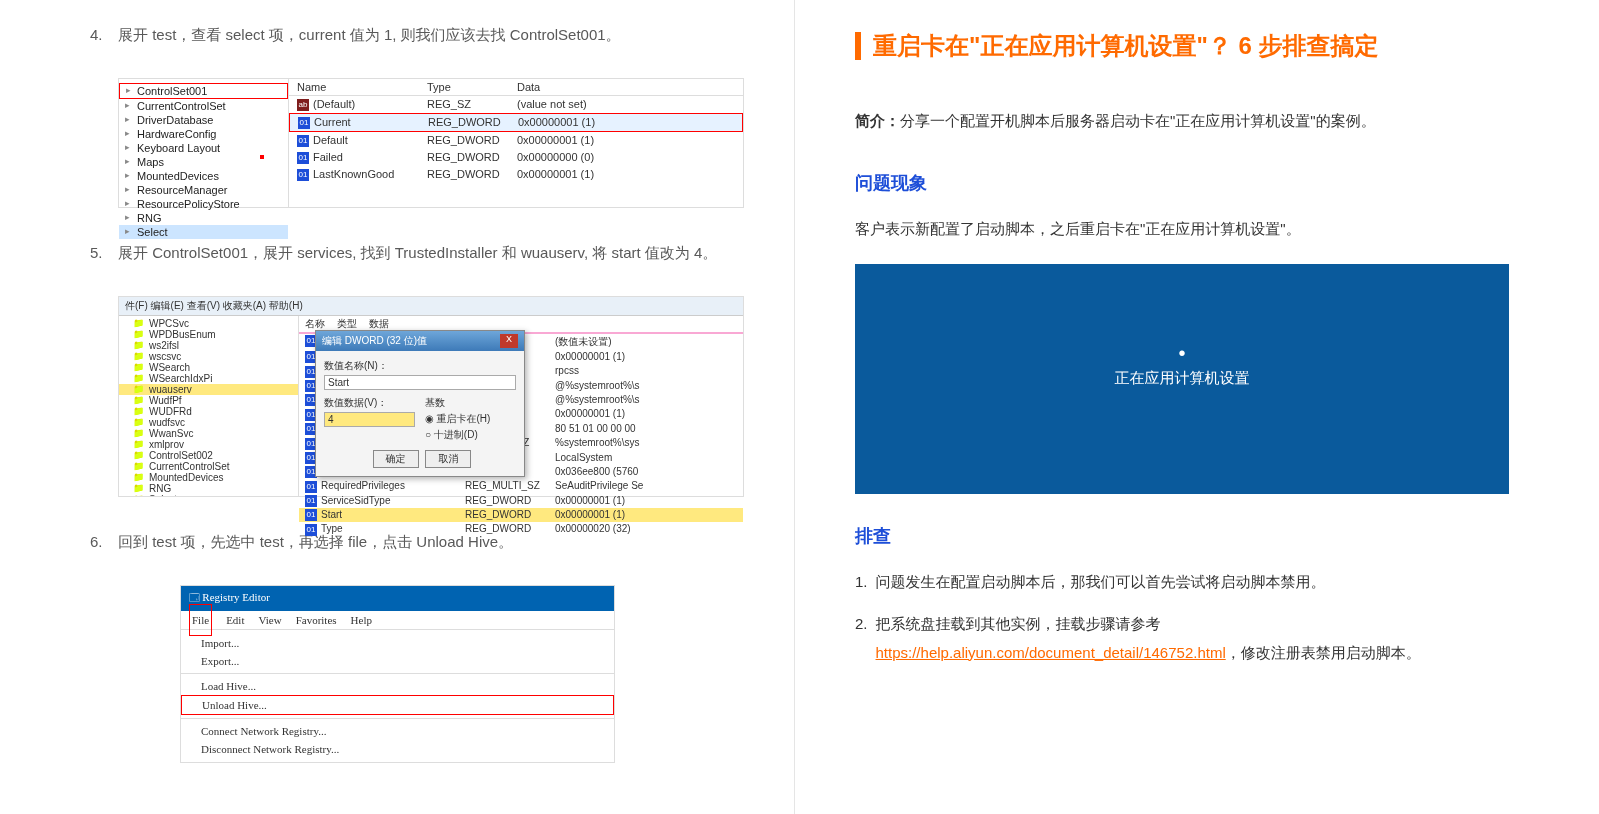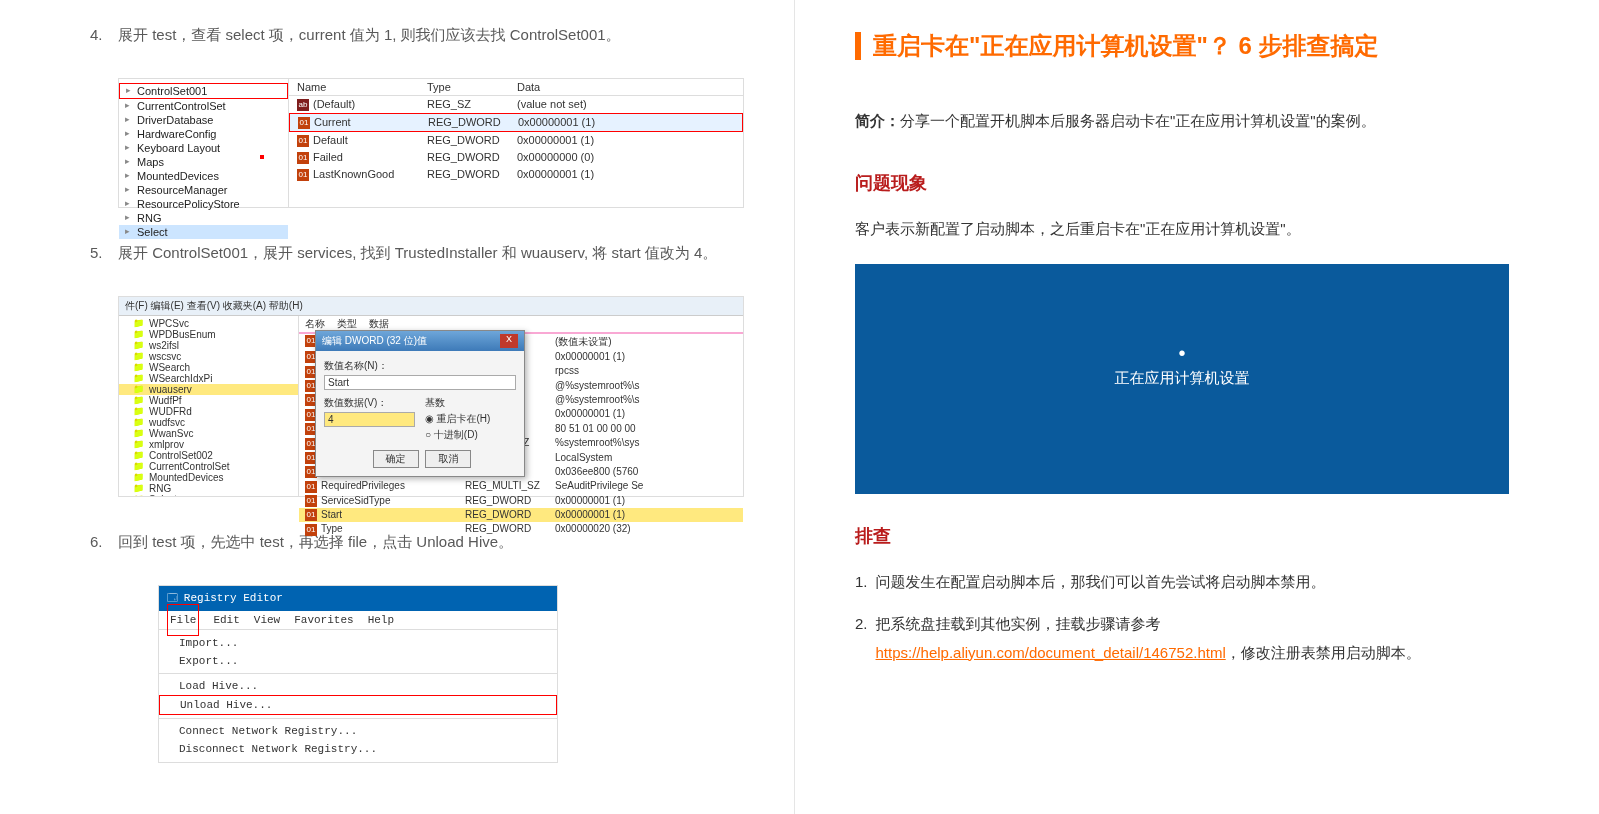--- a/index.html
+++ b/index.html
@@ -19,21 +19,21 @@
 .tree-item.hl{background:#fff;border:1px solid red;padding-left:17px}
 .tree-item.sel{background:#cce5ff}
 .reg-table{flex:1}
 .reg-head{display:flex;border-bottom:1px solid #ddd;background:#fff;font-size:11px}
 .reg-head>div,.reg-row>div{padding:2px 8px}
 .reg-head .c1,.reg-row .c1{width:130px}
 .reg-head .c2,.reg-row .c2{width:90px}
 .reg-head .c3,.reg-row .c3{flex:1}
 .reg-row{display:flex;font-size:11px}
 .reg-row.hl{border:1px solid red;background:#e6f2ff}
-.reg-icon{display:inline-block;width:12px;height:12px;background:#c2410c;margin-right:4px;vertical-align:middle;font-size:8px;text-align:center;color:#fff;line-height:12px}
+.reg-icon{display:inline-block;width:12px;height:12px;background:#1d4ed8;margin-right:4px;vertical-align:middle;font-size:8px;text-align:center;color:#fff;line-height:12px}
 .reg-icon.str{background:#7f1d1d}
 .red-dot{position:absolute;width:4px;height:4px;background:red;top:155px;left:260px}
 .ss2{height:180px;display:flex;font-size:11px;font-family:"Segoe UI",sans-serif}
 .ss2-menu{background:#e8f0f8;padding:2px 6px;font-size:10px;border-bottom:1px solid #ccc;width:100%}
 .ss2-tree{width:180px;border-right:1px solid #ddd;padding-top:2px;overflow:hidden}
 .ss2-tree .ti{padding:0 4px 0 30px;font-size:10px;position:relative;white-space:nowrap}
 .ss2-tree .ti::before{content:"📁";position:absolute;left:14px;font-size:9px;filter:sepia(1) saturate(5) hue-rotate(10deg)}
 .ss2-tree .ti.hl{background:#ffe97f}
 .ss2-right{flex:1;position:relative}
 .ss2-head{display:flex;background:#fff;border-bottom:2px solid #f9a8d4}
@@ -46,36 +46,36 @@
 .dialog{position:absolute;top:14px;left:16px;width:210px;background:#f4f4f4;border:1px solid #888;box-shadow:2px 2px 6px rgba(0,0,0,.3);font-size:10px}
 .dialog-title{background:linear-gradient(#6ea6d9,#3d7ab8);color:#fff;padding:3px 6px;display:flex;justify-content:space-between}
 .dialog-close{background:#c0392b;color:#fff;padding:0 6px;font-size:9px}
 .dialog-body{padding:8px}
 .dlg-label{font-size:10px;margin-bottom:2px}
 .dlg-field{background:#fff;border:1px solid #aaa;padding:1px 3px;margin-bottom:6px}
 .dlg-field.hl{background:#ffe97f}
 .dlg-radio{font-size:10px;margin-bottom:2px}
 .dlg-btns{text-align:center;margin-top:6px}
 .dlg-btn{display:inline-block;border:1px solid #888;background:#eee;padding:1px 12px;margin-left:4px;font-size:10px}
-.ss3{width:400px;margin-left:68px;font-size:11px;font-family:Liberation Mono, monospace}
+.ss3{width:435px;margin-left:90px;font-size:11px;font-family:Liberation Serif, serif}
 .ss3-title{background:#0063b1;color:#fff;padding:4px 8px;font-size:11px}
 .ss3-title::before{content:"🗔 ";font-size:10px}
 .ss3-menu{background:#fff;padding:3px 8px;border-bottom:1px solid #ddd;font-size:11px}
 .ss3-menu span{margin-right:14px}
 .ss3-menu span.hl{border:1px solid red;padding:9px 2px}
 .ss3-body{padding:4px 0}
 .ss3-item{padding:3px 20px;font-size:11px}
 .ss3-item.hl{border:1px solid red}
 .ss3-sep{border-top:1px solid #ddd;margin:3px 0}
 .article-title{display:flex;align-items:center;gap:12px;margin-bottom:50px;margin-top:10px}
 .title-bar{width:6px;height:28px;background:#ff6a00}
 .article-title h1{font-size:24px;color:#ff6a00;font-weight:600}
 .intro{font-size:15px;color:#333;margin-bottom:40px}
 .intro b{font-weight:700}
-.section-h{font-size:18px;color:#b91c1c;font-weight:600;margin-bottom:20px;margin-top:30px}
+.section-h{font-size:18px;color:#1d4ed8;font-weight:600;margin-bottom:20px;margin-top:30px}
 .para{font-size:15px;color:#333;line-height:1.9;margin-bottom:20px}
 .blue-screen{background:#0a5a9c;height:230px;display:flex;align-items:center;justify-content:center;color:#fff;font-size:15px;margin-bottom:20px;position:relative}
 .blue-screen::before{content:"•";position:absolute;top:78px;font-size:20px}
 .ol-item{display:flex;gap:8px;font-size:15px;color:#333;line-height:1.9;margin-bottom:14px}
 .link{color:#ff6a00;text-decoration:underline}
 </style>
 </head>
 <body>
 
 <div class="page">

